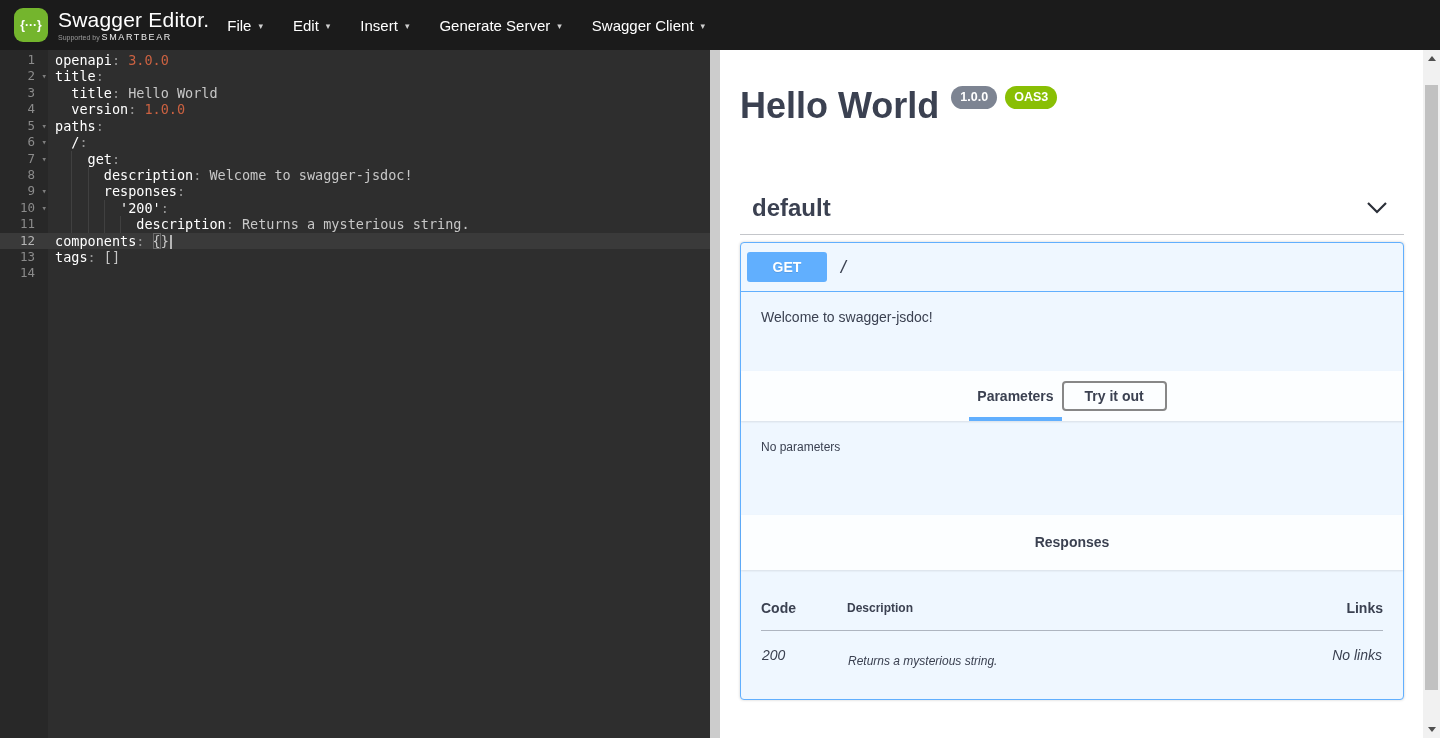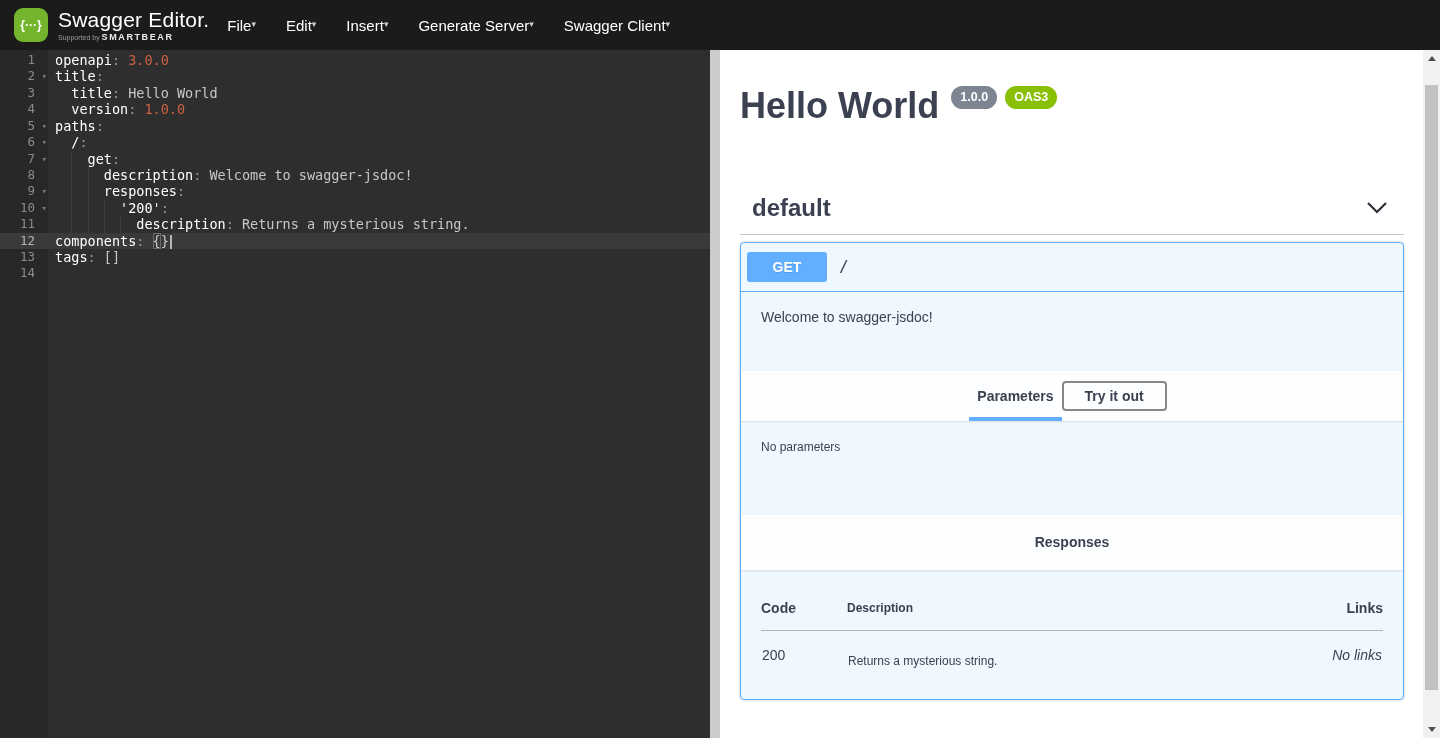--- a/index.html
+++ b/index.html
@@ -8,23 +8,23 @@
     width:1440px; height:738px; overflow:hidden;
     font-family:"Liberation Sans", sans-serif; background:#fff;
   }
   
   .topbar { height:50px; background:#1b1b1b; display:flex; align-items:center; padding-left:14px; }
   .brand { display:flex; align-items:center; gap:10px; cursor:pointer; }
   .logo { width:34px; height:34px; background:#74b52d; border-radius:9px; color:#fff;
           display:flex; align-items:center; justify-content:center; font-size:12px; font-weight:bold; }
   .brand-title { color:#fff; font-size:21px; line-height:22px; letter-spacing:.2px; }
   .brand-sub { font-size:7px; color:#9a9a9a; margin-top:1px; }
-  .brand-sub .sb { font-size:9px; color:#ededed; font-weight:bold; letter-spacing:1.6px; }
+  .brand-sub .sb { font-size:9px; color:#ededed; font-weight:normal; letter-spacing:1.6px; }
   .menus { display:flex; margin-left:18px; gap:30px; }
-  .menu-item { color:#fff; font-size:15px; display:flex; align-items:flex-start; cursor:pointer; }
+  .menu-item { color:#fff; font-size:15px; display:flex; align-items:center; gap:7px; cursor:pointer; }
   .menu-item .caret { font-size:9px; color:#cfcfcf; margin-top:2px; }
 
   
   .main { display:flex; height:688px; }
 
   
   .editor { width:710px; background:#2e2e2e; display:flex; overflow:hidden;
             font-family:"DejaVu Sans Mono", monospace; font-size:13.5px; }
   .gutter { width:48px; background:#282828; padding-top:2px; }
   .gutter-cell { height:16.43px; line-height:16.43px; text-align:right; padding-right:13px;
@@ -77,21 +77,21 @@
             font-size:14px; font-weight:bold; color:#3b4151; font-family:"Liberation Sans", sans-serif; cursor:pointer; }
   .params-body { padding:19px 20px; min-height:94px; font-size:12px; color:#3b4151; }
   .sec-header.resp { height:55px; }
   .sec-header.resp h4 { margin:0; font-size:14px; font-weight:bold; color:#3b4151; }
   .resp-body { padding:30px 20px 30px; }
   table { width:100%; border-collapse:collapse; }
   th { text-align:left; color:#3b4151; padding:0 0 14px; border-bottom:1px solid rgba(59,65,81,.2); font-weight:bold; }
   th.code-col { width:86px; font-size:14px; }
   th.desc-col { font-size:12px; }
   th.links-col { width:120px; text-align:right; font-size:14px; }
-  td { vertical-align:top; padding-top:16px; font-size:14px; color:#3b4151; }
+  td { vertical-align:top; padding-top:16px; font-size:14px; color:#3b4151;font-style:italic; }
   td.desc-cell { font-size:12px; padding-top:23px; }
   td.links-cell { text-align:right; font-style:italic; }
 
   
   .scrollbar { width:17px; background:#f1f1f1; position:relative; }
   .sb-arrow { height:17px; display:flex; align-items:center; justify-content:center; cursor:pointer; }
   .sb-arrow.up::after { content:""; border-left:4px solid transparent; border-right:4px solid transparent;
                         border-bottom:5px solid #505050; }
   .sb-arrow.down { position:absolute; bottom:0; left:0; right:0; }
   .sb-arrow.down::after { content:""; border-left:4px solid transparent; border-right:4px solid transparent;

